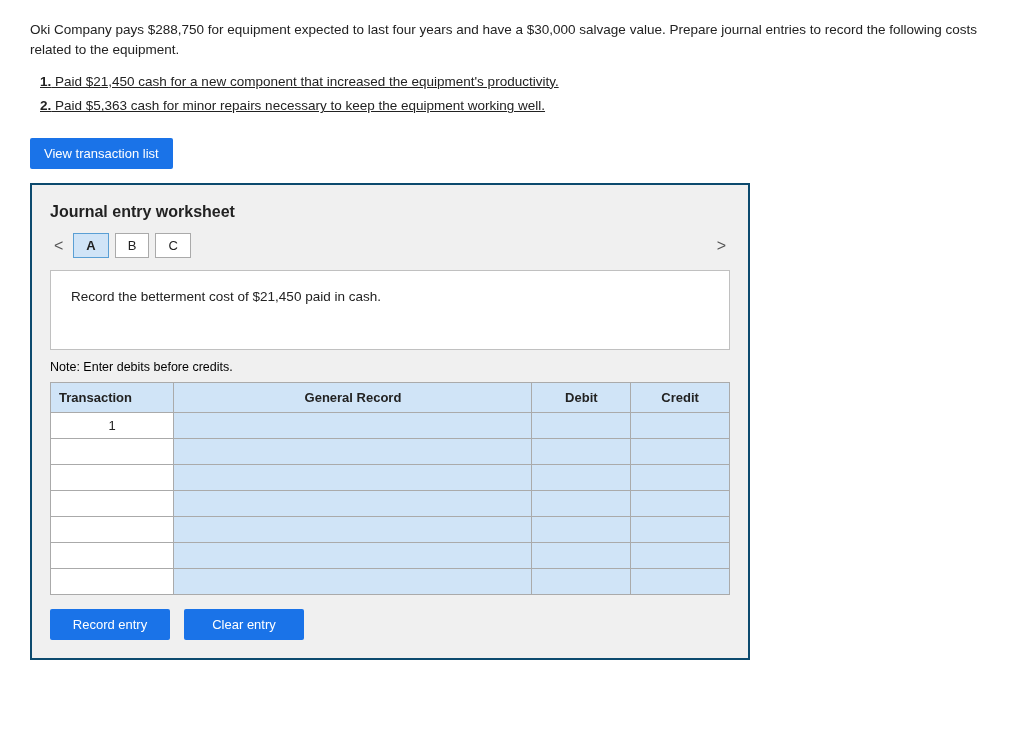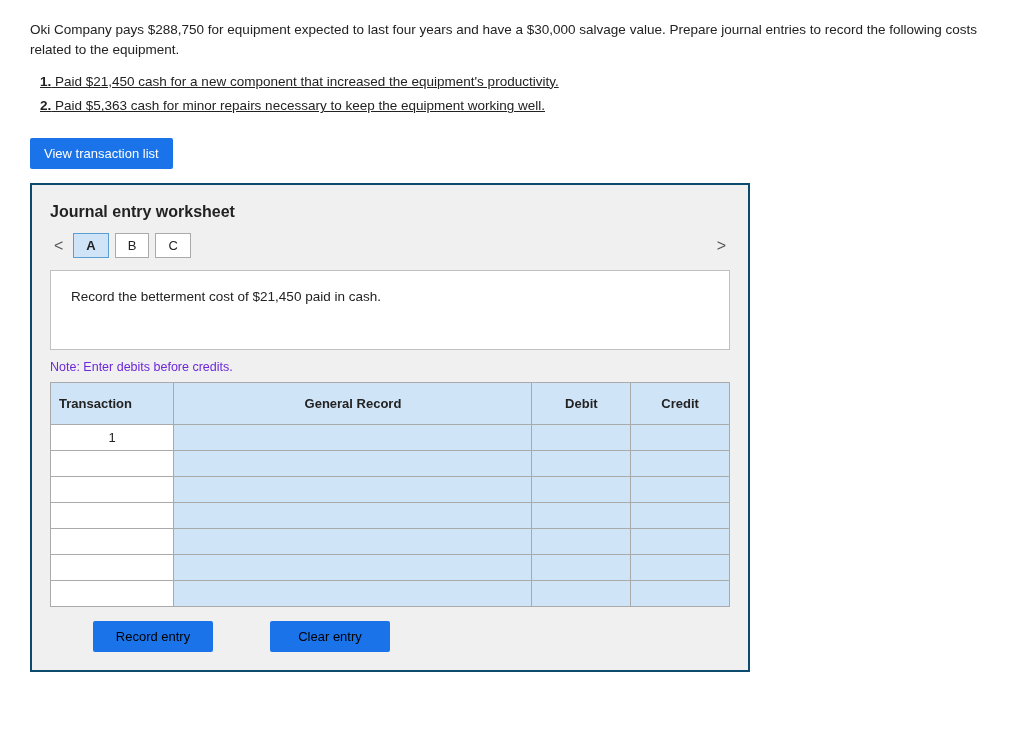--- a/index.html
+++ b/index.html
@@ -80,34 +80,34 @@
     .instruction-box {
       border: 1px solid #c0c0c0;
       background: #fff;
       padding: 16px 20px;
       margin-bottom: 10px;
       font-size: 13.5px;
       line-height: 1.5;
       min-height: 80px;
     }
     .note-text {
-      color: #6d28d9;
+      color: #000000;
       font-size: 12.5px;
       margin-bottom: 8px;
     }
     .journal-table {
       width: 100%;
       border-collapse: collapse;
       font-size: 13px;
       margin-bottom: 14px;
     }
     .journal-table th {
       background: #d0e4f7;
       border: 1px solid #aaa;
-      padding: 13px 8px;
+      padding: 7px 8px;
       text-align: center;
       font-weight: bold;
     }
     .journal-table th.left {
       text-align: left;
     }
     .journal-table td {
       border: 1px solid #aaa;
       padding: 0;
       height: 26px;
@@ -131,28 +131,27 @@
       font-size: 13px;
       outline: none;
     }
     .btn-row {
       display: flex;
       gap: 14px;
       align-items: center;
     }
     .btn-action {
       background-color: #1a73e8;
-      color: #000000;
+      color: #ffffff;
       border: none;
       padding: 8px 15px;
       font-size: 13px;
       cursor: pointer;
       border-radius: 2px;
       min-width: 120px;
-      margin-left: 43px;
     }
   </style>
 </head>
 <body>
 
 
 
 <p class="intro-text">Oki Company pays $288,750 for equipment expected to last four years and have a $30,000 salvage value. Prepare journal entries to record the following costs related to the equipment.</p>
 
 <div class="numbered-list">

